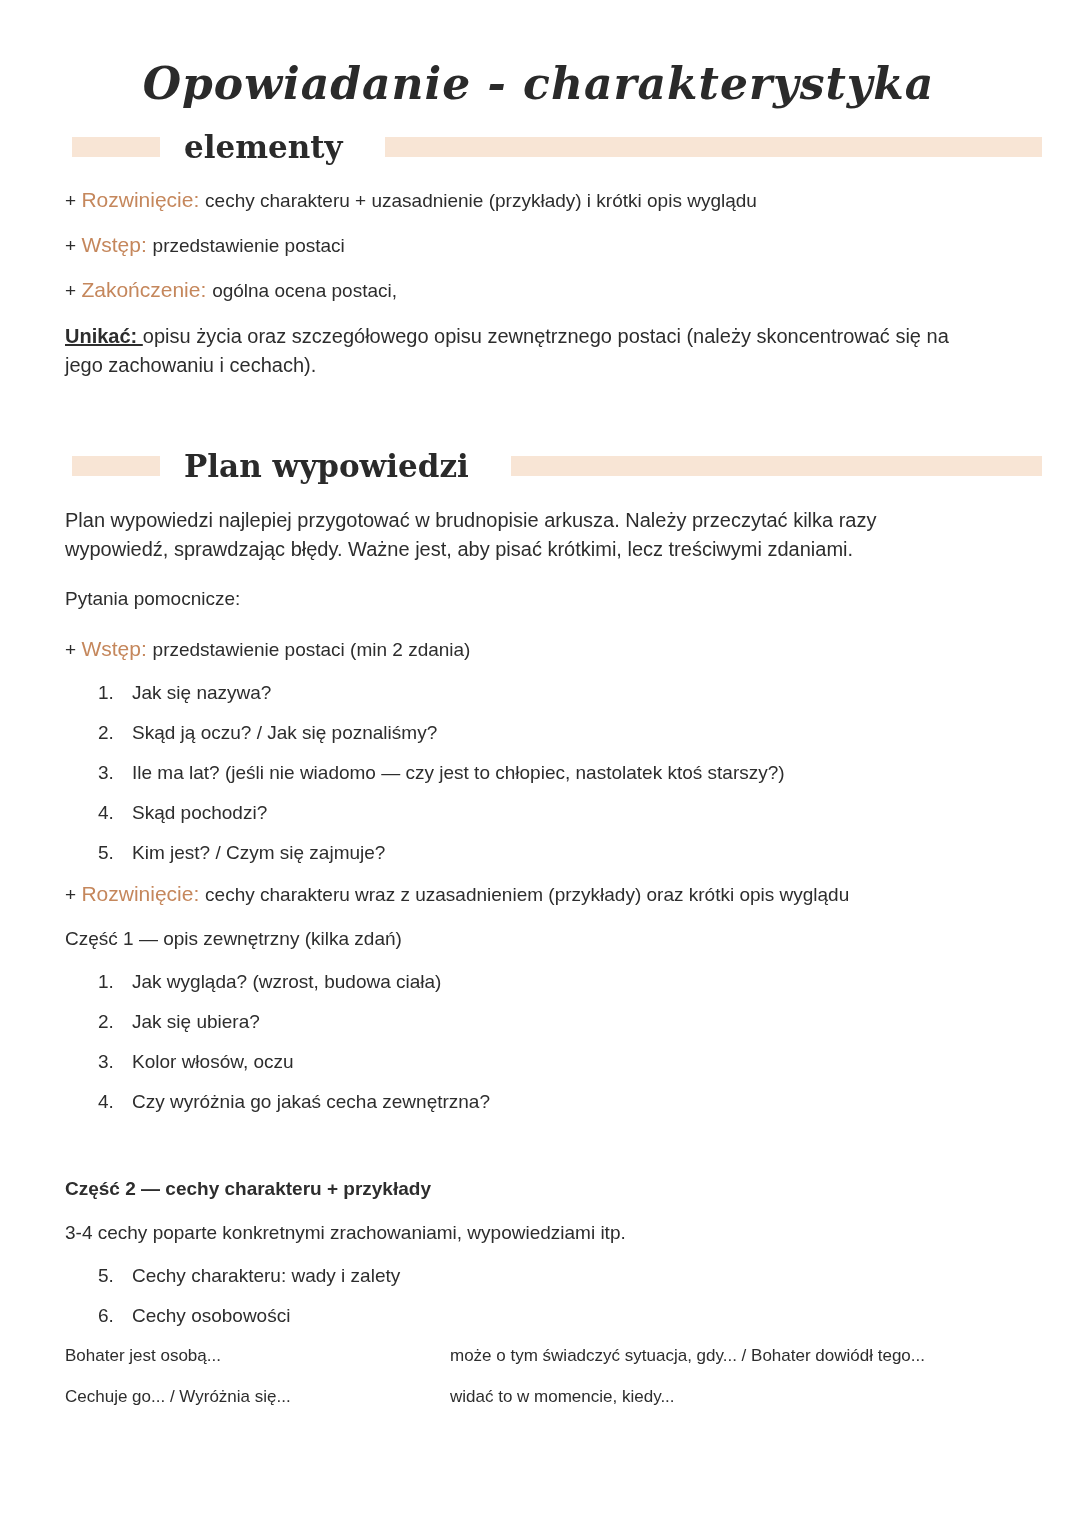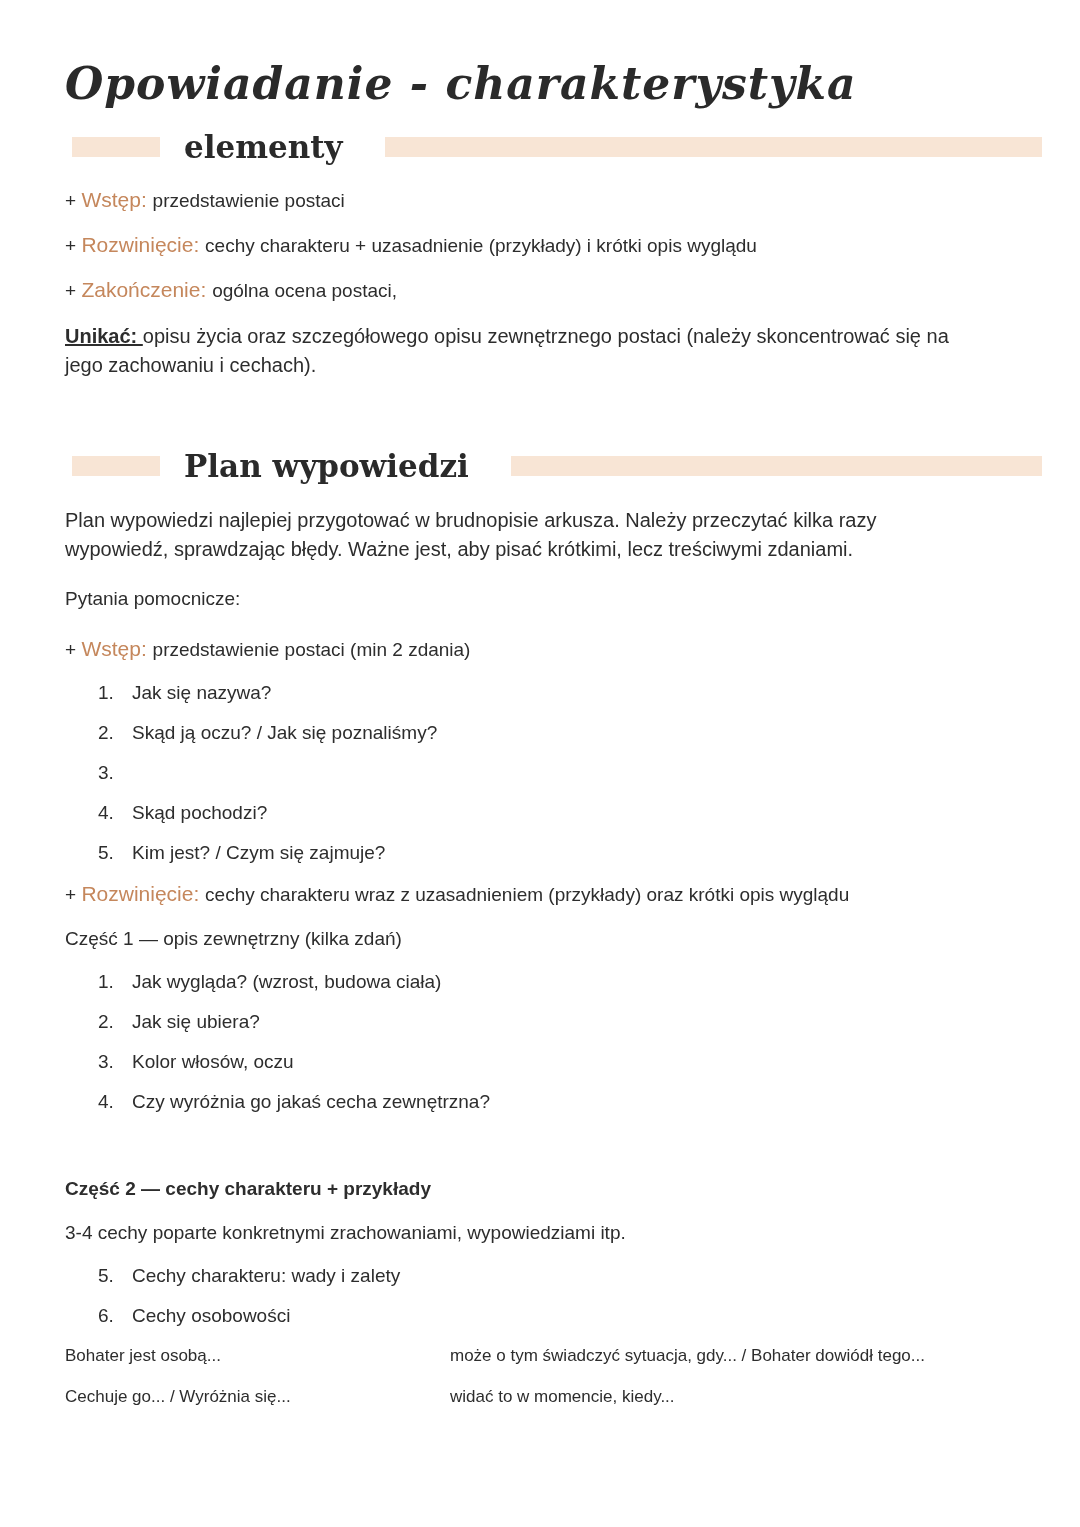--- a/index.html
+++ b/index.html
@@ -16,20 +16,21 @@
     color:var(--ink);
     overflow:hidden;
   }
   .page{
     width:1080px;
     height:1527px;
     padding:58px 38px 0 65px;
   }
   
   .doc-title{
+    text-align:center;
     font-family:"DejaVu Serif", serif;
     font-style:italic;
     font-weight:bold;
     font-size:44px;
     letter-spacing:1px;
     color:#2a2a2a;
     margin-bottom:20px;
     margin-right:30px;
   }
   
@@ -108,27 +109,27 @@
   <h1 class="doc-title">Opowiadanie - charakterystyka</h1>
 
   <div class="section-header">
     <div class="bar-short"></div>
     <div class="script-heading">elementy</div>
     <div class="bar-long"></div>
   </div>
 
   <div class="line">
     <span class="plus">+ </span>
+    <span class="term">Rozwinięcie: </span>
+    <span>cechy charakteru + uzasadnienie (przykłady) i krótki opis wyglądu</span>
+  </div>
+  <div class="line">
+    <span class="plus">+ </span>
     <span class="term">Wstęp: </span>
     <span>przedstawienie postaci</span>
-  </div>
-  <div class="line">
-    <span class="plus">+ </span>
-    <span class="term">Rozwinięcie: </span>
-    <span>cechy charakteru + uzasadnienie (przykłady) i krótki opis wyglądu</span>
   </div>
   <div class="line">
     <span class="plus">+ </span>
     <span class="term">Zakończenie: </span>
     <span>ogólna ocena postaci,</span>
   </div>
 
   <p class="para">
     <span class="avoid-term">Unikać: </span>
     <span>opisu życia oraz szczegółowego opisu zewnętrznego postaci (należy skoncentrować się na jego zachowaniu i cechach).</span>
@@ -157,20 +158,21 @@
   <div class="num-row">
     <span class="num">1.</span>
     <span>Jak się nazywa?</span>
   </div>
   <div class="num-row">
     <span class="num">2.</span>
     <span>Skąd ją oczu? / Jak się poznaliśmy?</span>
   </div>
   <div class="num-row">
     <span class="num">3.</span>
+    <span>Ile ma lat? (jeśli nie wiadomo — czy jest to chłopiec, nastolatek ktoś starszy?)</span>
   </div>
   <div class="num-row">
     <span class="num">4.</span>
     <span>Skąd pochodzi?</span>
   </div>
   <div class="num-row">
     <span class="num">5.</span>
     <span>Kim jest? / Czym się zajmuje?</span>
   </div>
 

